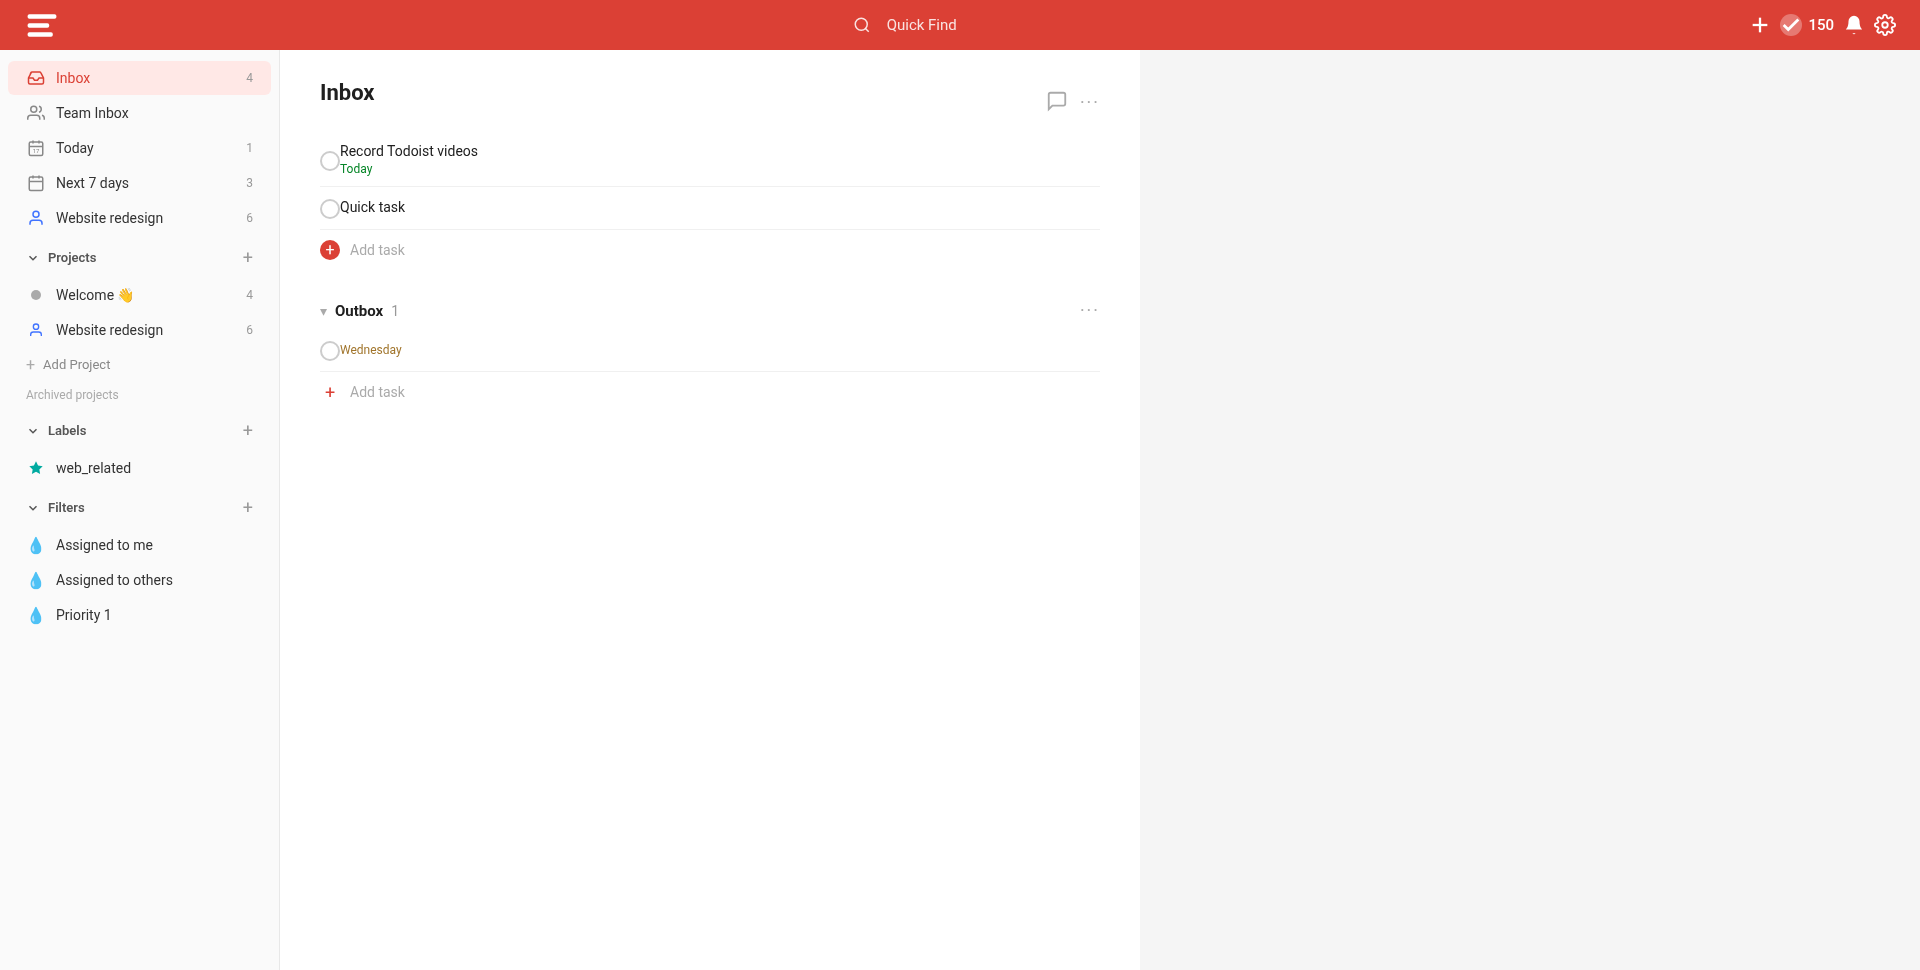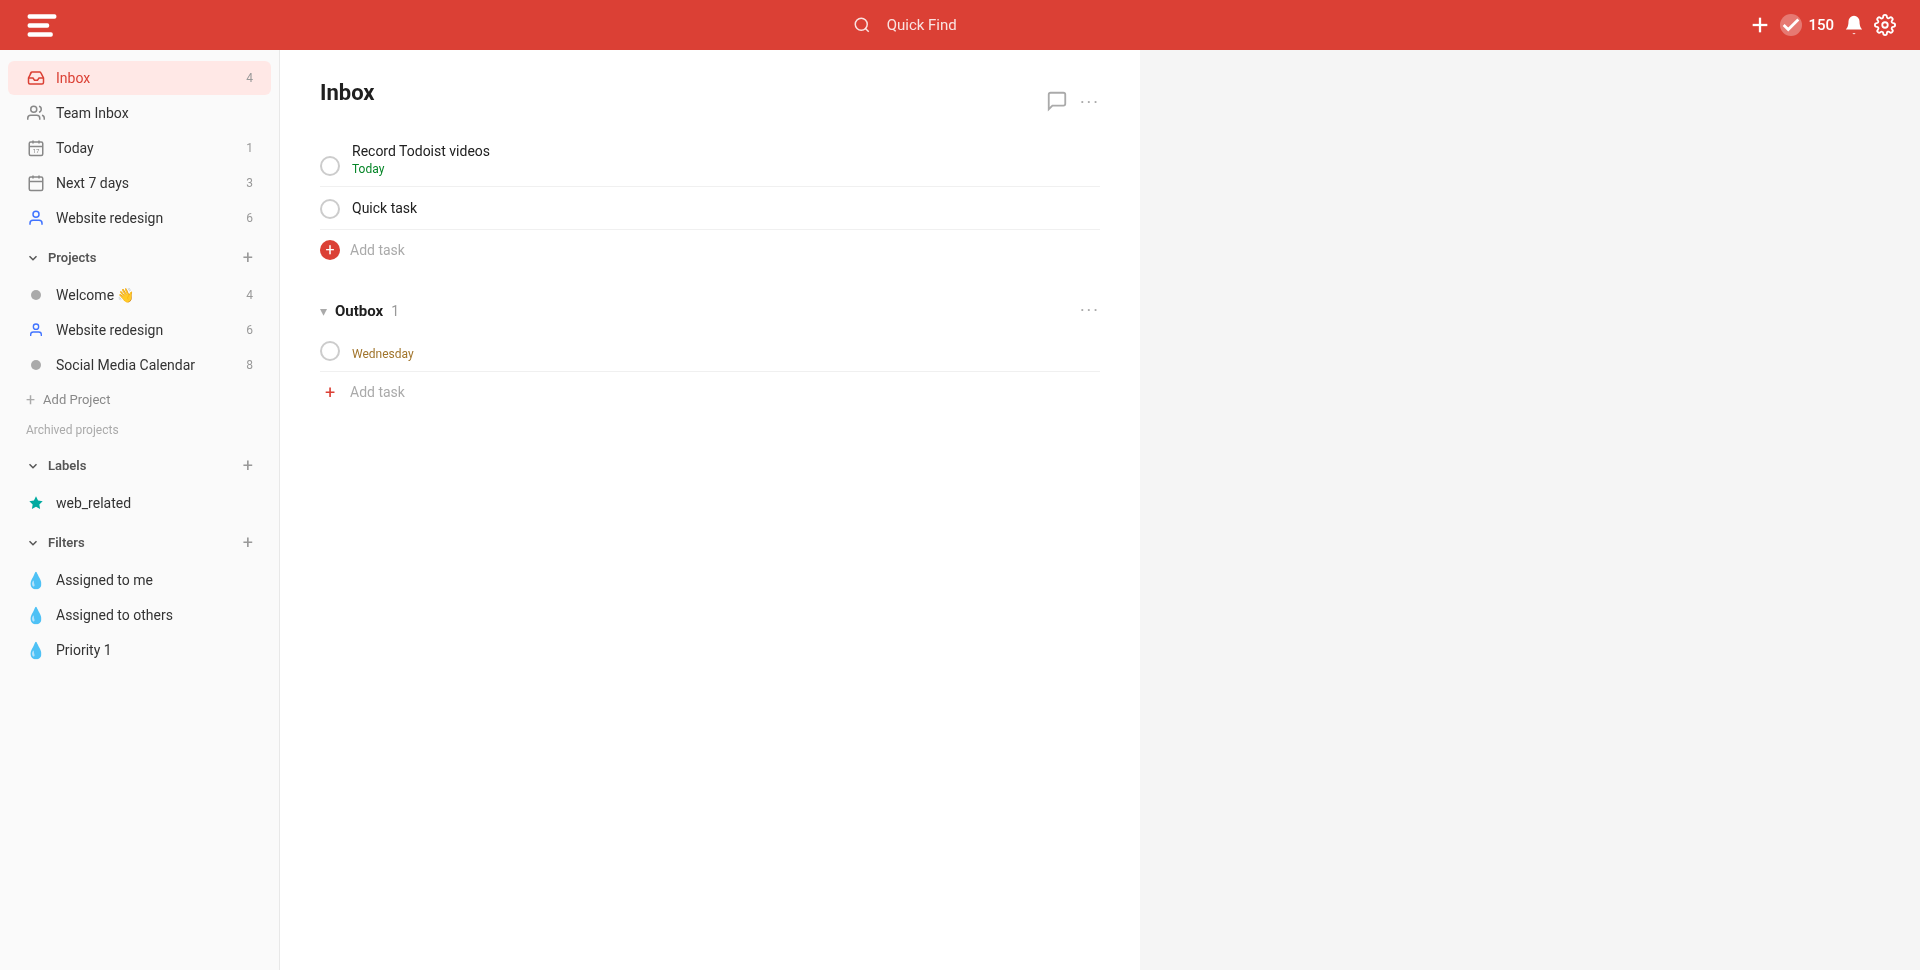--- a/index.html
+++ b/index.html
@@ -93,21 +93,21 @@
       display: flex; align-items: center; justify-content: space-between;
       margin-bottom: 8px;
     }
     .section-title-left { display: flex; align-items: center; gap: 8px; }
     .section-title-text { font-size: 15px; font-weight: 700; color: #202020; }
     .section-count { font-size: 14px; color: #999; }
     .section-chevron { color: #aaa; font-size: 14px; cursor: pointer; }
     .more-btn { color: #aaa; cursor: pointer; font-size: 18px; letter-spacing: 2px; }
 
     .task-item {
-      display: flex; align-items: flex-end; gap: 12px;
+      display: flex; align-items: center; gap: 0;
       padding: 10px 0; border-bottom: 1px solid #f0f0f0;
     }
     .task-circle {
       width: 20px; height: 20px; border-radius: 50%;
       border: 2px solid #ccc; flex-shrink: 0; margin-top: 2px; cursor: pointer;
     }
     .task-content { flex: 1; }
     .task-name { font-size: 14px; color: #202020; margin-bottom: 3px; }
     .task-date { font-size: 12px; }
     .date-today { color: #058527; }
@@ -266,27 +266,20 @@
     </div>
     <div class="sidebar-item">
       <div class="sidebar-item-icon">
         <svg viewBox="0 0 24 24" width="16" height="16" fill="none" stroke="#4073ff" stroke-width="2">
           <path d="M20 21v-2a4 4 0 0 0-4-4H8a4 4 0 0 0-4 4v2"></path>
           <circle cx="12" cy="7" r="4"></circle>
         </svg>
       </div>
       <span class="sidebar-item-label">Website redesign</span>
       <span class="sidebar-item-count">6</span>
-    </div>
-    <div class="sidebar-item">
-      <div class="sidebar-item-icon">
-          <div class="dot dot-gray"></div>
-        </div>
-      <span class="sidebar-item-label">Social Media Calendar</span>
-      <span class="sidebar-item-count">8</span>
     </div>
 
     <div class="add-project">
       <span style="font-size:16px;color:#aaa;">+</span>
       <span>Add Project</span>
     </div>
 
     <div class="archived-label">Archived projects</div>
 
     <div class="section-header">

